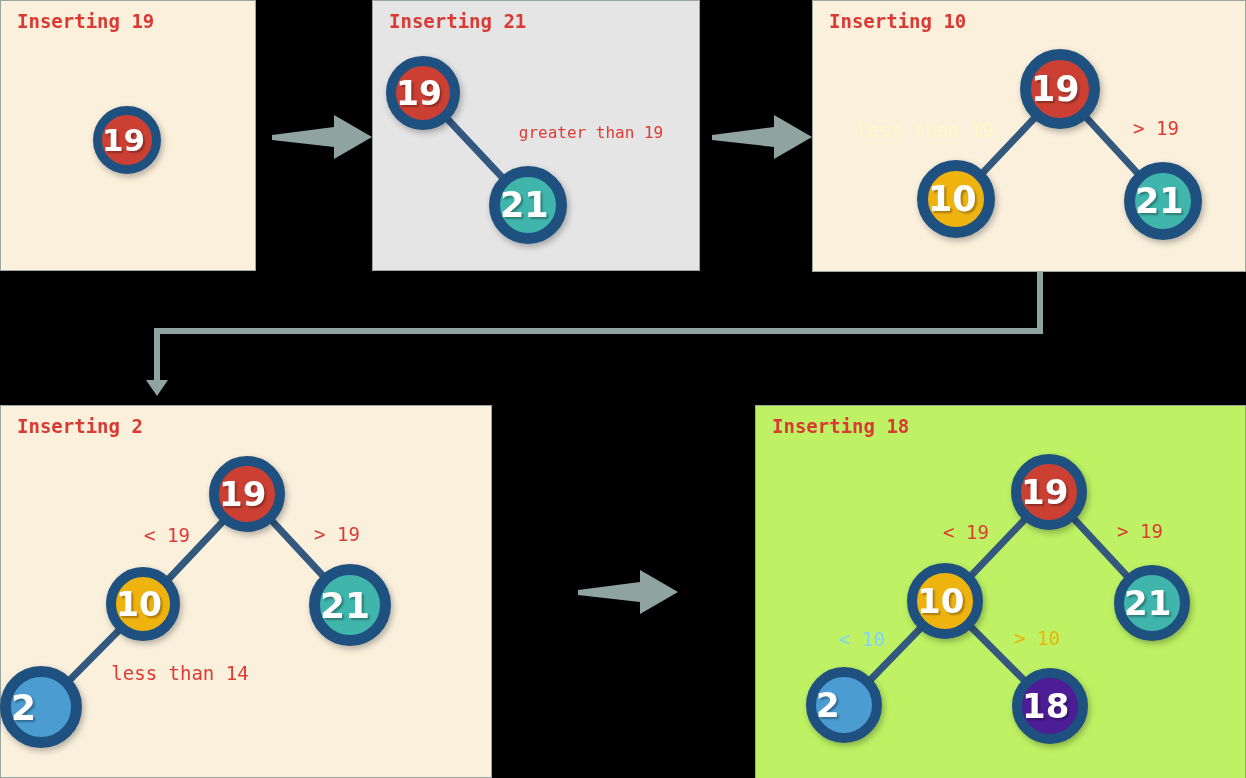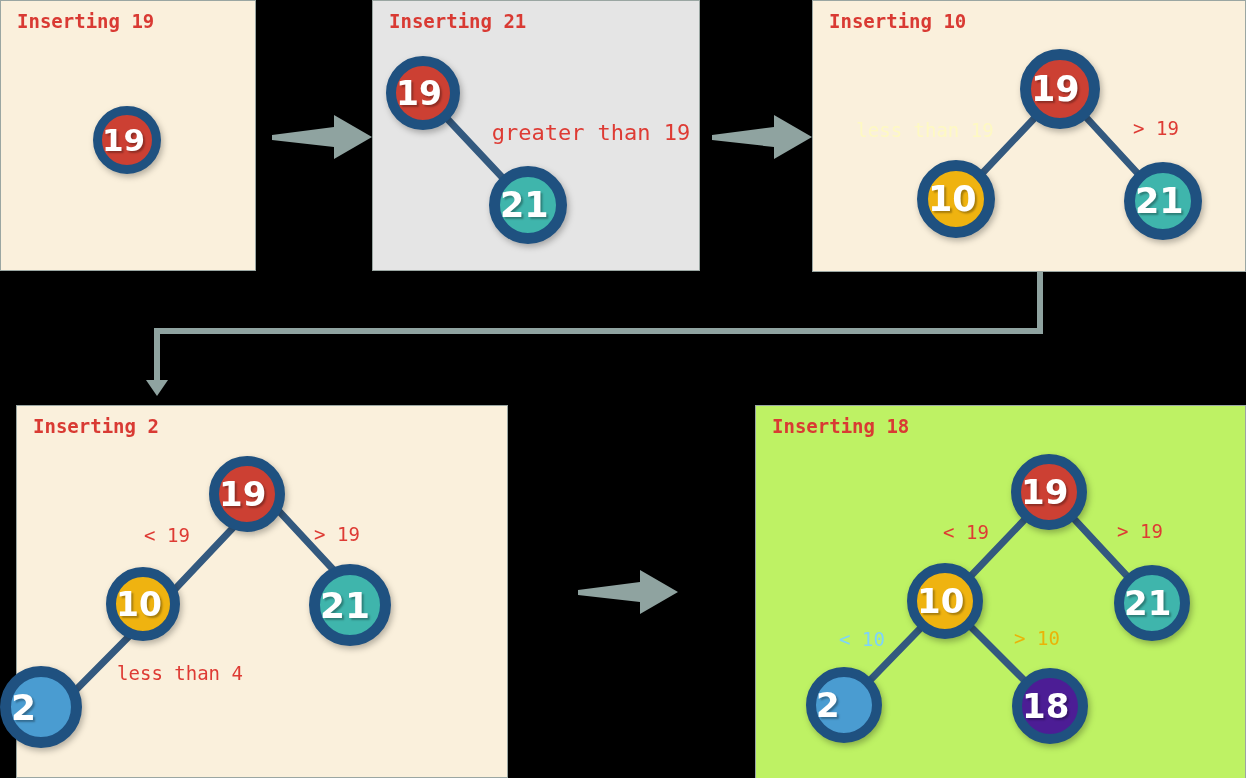--- a/index.html
+++ b/index.html
@@ -70,21 +70,21 @@
   </div>
 
   <div class="panel" id="p2" style="left: 812px; top: 0px; width: 434px; height: 272px; background: rgb(250, 240, 220); border-color: rgb(154, 166, 162); padding-left: 24px;">
     <div class="panel-title">Inserting 10</div>
     <svg class="tree-svg" id="svg2" width="434" height="272">
         <line x1="248" y1="89" x2="144" y2="199" stroke="#33597f" stroke-width="7" stroke-linecap="round"></line>
         <line x1="248" y1="89" x2="351" y2="201" stroke="#33597f" stroke-width="7" stroke-linecap="round"></line>
       </svg>
   </div>
 
-  <div class="panel" id="p3" style="left: 16px; top: 405px; width: 492px; height: 373px; background: rgb(250, 240, 220); border-color: rgb(154, 166, 162);">
+  <div class="panel" id="p3" style="left: 0px; top: 405px; width: 492px; height: 373px; background: rgb(250, 240, 220); border-color: rgb(154, 166, 162);">
     <div class="panel-title">Inserting 2</div>
     <svg class="tree-svg" id="svg3" width="492" height="373">
         <line x1="247" y1="89" x2="143" y2="199" stroke="#33597f" stroke-width="7" stroke-linecap="round"></line>
         <line x1="247" y1="89" x2="350" y2="200" stroke="#33597f" stroke-width="7" stroke-linecap="round"></line>
         <line x1="143" y1="199" x2="41" y2="302" stroke="#33597f" stroke-width="7" stroke-linecap="round"></line>
       </svg>
   </div>
 
   <div class="panel" id="p4" style="left: 755px; top: 405px; width: 491px; height: 462px; background: #bef264; border-color: rgb(154, 166, 162);">
     <div class="panel-title">Inserting 18</div>
@@ -99,21 +99,21 @@
   <div id="overlay" style="position:absolute;inset:0;">
       <div class="node" style="left: 127px; top: 140px; width: 68px; height: 68px; background: rgb(204, 64, 51); border: 9px solid rgb(31, 81, 128); font-size: 31px; color: rgb(255, 255, 255);">
         <span>19</span>
       </div>
       <div class="node" style="left: 423px; top: 93px; width: 74px; height: 74px; background: rgb(204, 64, 51); border: 10px solid rgb(31, 81, 128); font-size: 33px; color: rgb(255, 255, 255);">
         <span>19</span>
       </div>
       <div class="node" style="left: 528px; top: 205px; width: 78px; height: 78px; background: rgb(63, 181, 172); border: 11px solid rgb(31, 81, 128); font-size: 35px; color: rgb(255, 255, 255);">
         <span>21</span>
       </div>
-      <div class="edge-label" style="left: 591px; top: 132px; font-size: 22px; color: rgb(222, 59, 52);">greater than 19</div>
+      <div class="edge-label" style="left: 591px; top: 132px; font-size: 16px; color: rgb(222, 59, 52);">greater than 19</div>
       <div class="node" style="left: 1060px; top: 89px; width: 80px; height: 80px; background: rgb(204, 64, 51); border: 11px solid rgb(31, 81, 128); font-size: 35px; color: rgb(255, 255, 255);">
         <span>19</span>
       </div>
       <div class="node" style="left: 956px; top: 199px; width: 78px; height: 78px; background: rgb(239, 179, 16); border: 11px solid rgb(31, 81, 128); font-size: 35px; color: rgb(255, 255, 255);">
         <span>10</span>
       </div>
       <div class="node" style="left: 1163px; top: 201px; width: 78px; height: 78px; background: rgb(63, 181, 172); border: 11px solid rgb(31, 81, 128); font-size: 35px; color: rgb(255, 255, 255);">
         <span>21</span>
       </div>
       <div class="edge-label" style="left: 925px; top: 130px; font-size: 19px; color: #fef9c3;">less than 19</div>
@@ -125,21 +125,21 @@
         <span>10</span>
       </div>
       <div class="node" style="left: 350px; top: 605px; width: 82px; height: 82px; background: rgb(63, 181, 172); border: 11px solid rgb(31, 81, 128); font-size: 36px; color: rgb(255, 255, 255);">
         <span>21</span>
       </div>
       <div class="node" style="left: 41px; top: 707px; width: 82px; height: 82px; background: rgb(74, 156, 209); border: 11px solid rgb(31, 81, 128); font-size: 36px; color: rgb(255, 255, 255);">
         <span>2</span>
       </div>
       <div class="edge-label" style="left: 167px; top: 535px; font-size: 19px; color: rgb(222, 59, 52);">&lt; 19</div>
       <div class="edge-label" style="left: 337px; top: 534px; font-size: 19px; color: rgb(222, 59, 52);">&gt; 19</div>
-      <div class="edge-label" style="left: 180px; top: 673px; font-size: 19px; color: rgb(222, 59, 52);">less than 4</div>
+      <div class="edge-label" style="left: 180px; top: 673px; font-size: 19px; color: rgb(222, 59, 52);">less than 14</div>
       <div class="node" style="left: 1049px; top: 492px; width: 76px; height: 76px; background: rgb(204, 64, 51); border: 10px solid rgb(31, 81, 128); font-size: 34px; color: rgb(255, 255, 255);">
         <span>19</span>
       </div>
       <div class="node" style="left: 945px; top: 601px; width: 76px; height: 76px; background: rgb(239, 179, 16); border: 10px solid rgb(31, 81, 128); font-size: 34px; color: rgb(255, 255, 255);">
         <span>10</span>
       </div>
       <div class="node" style="left: 1152px; top: 603px; width: 76px; height: 76px; background: rgb(63, 181, 172); border: 10px solid rgb(31, 81, 128); font-size: 34px; color: rgb(255, 255, 255);">
         <span>21</span>
       </div>
       <div class="node" style="left: 844px; top: 705px; width: 76px; height: 76px; background: rgb(74, 156, 209); border: 10px solid rgb(31, 81, 128); font-size: 34px; color: rgb(255, 255, 255);">

